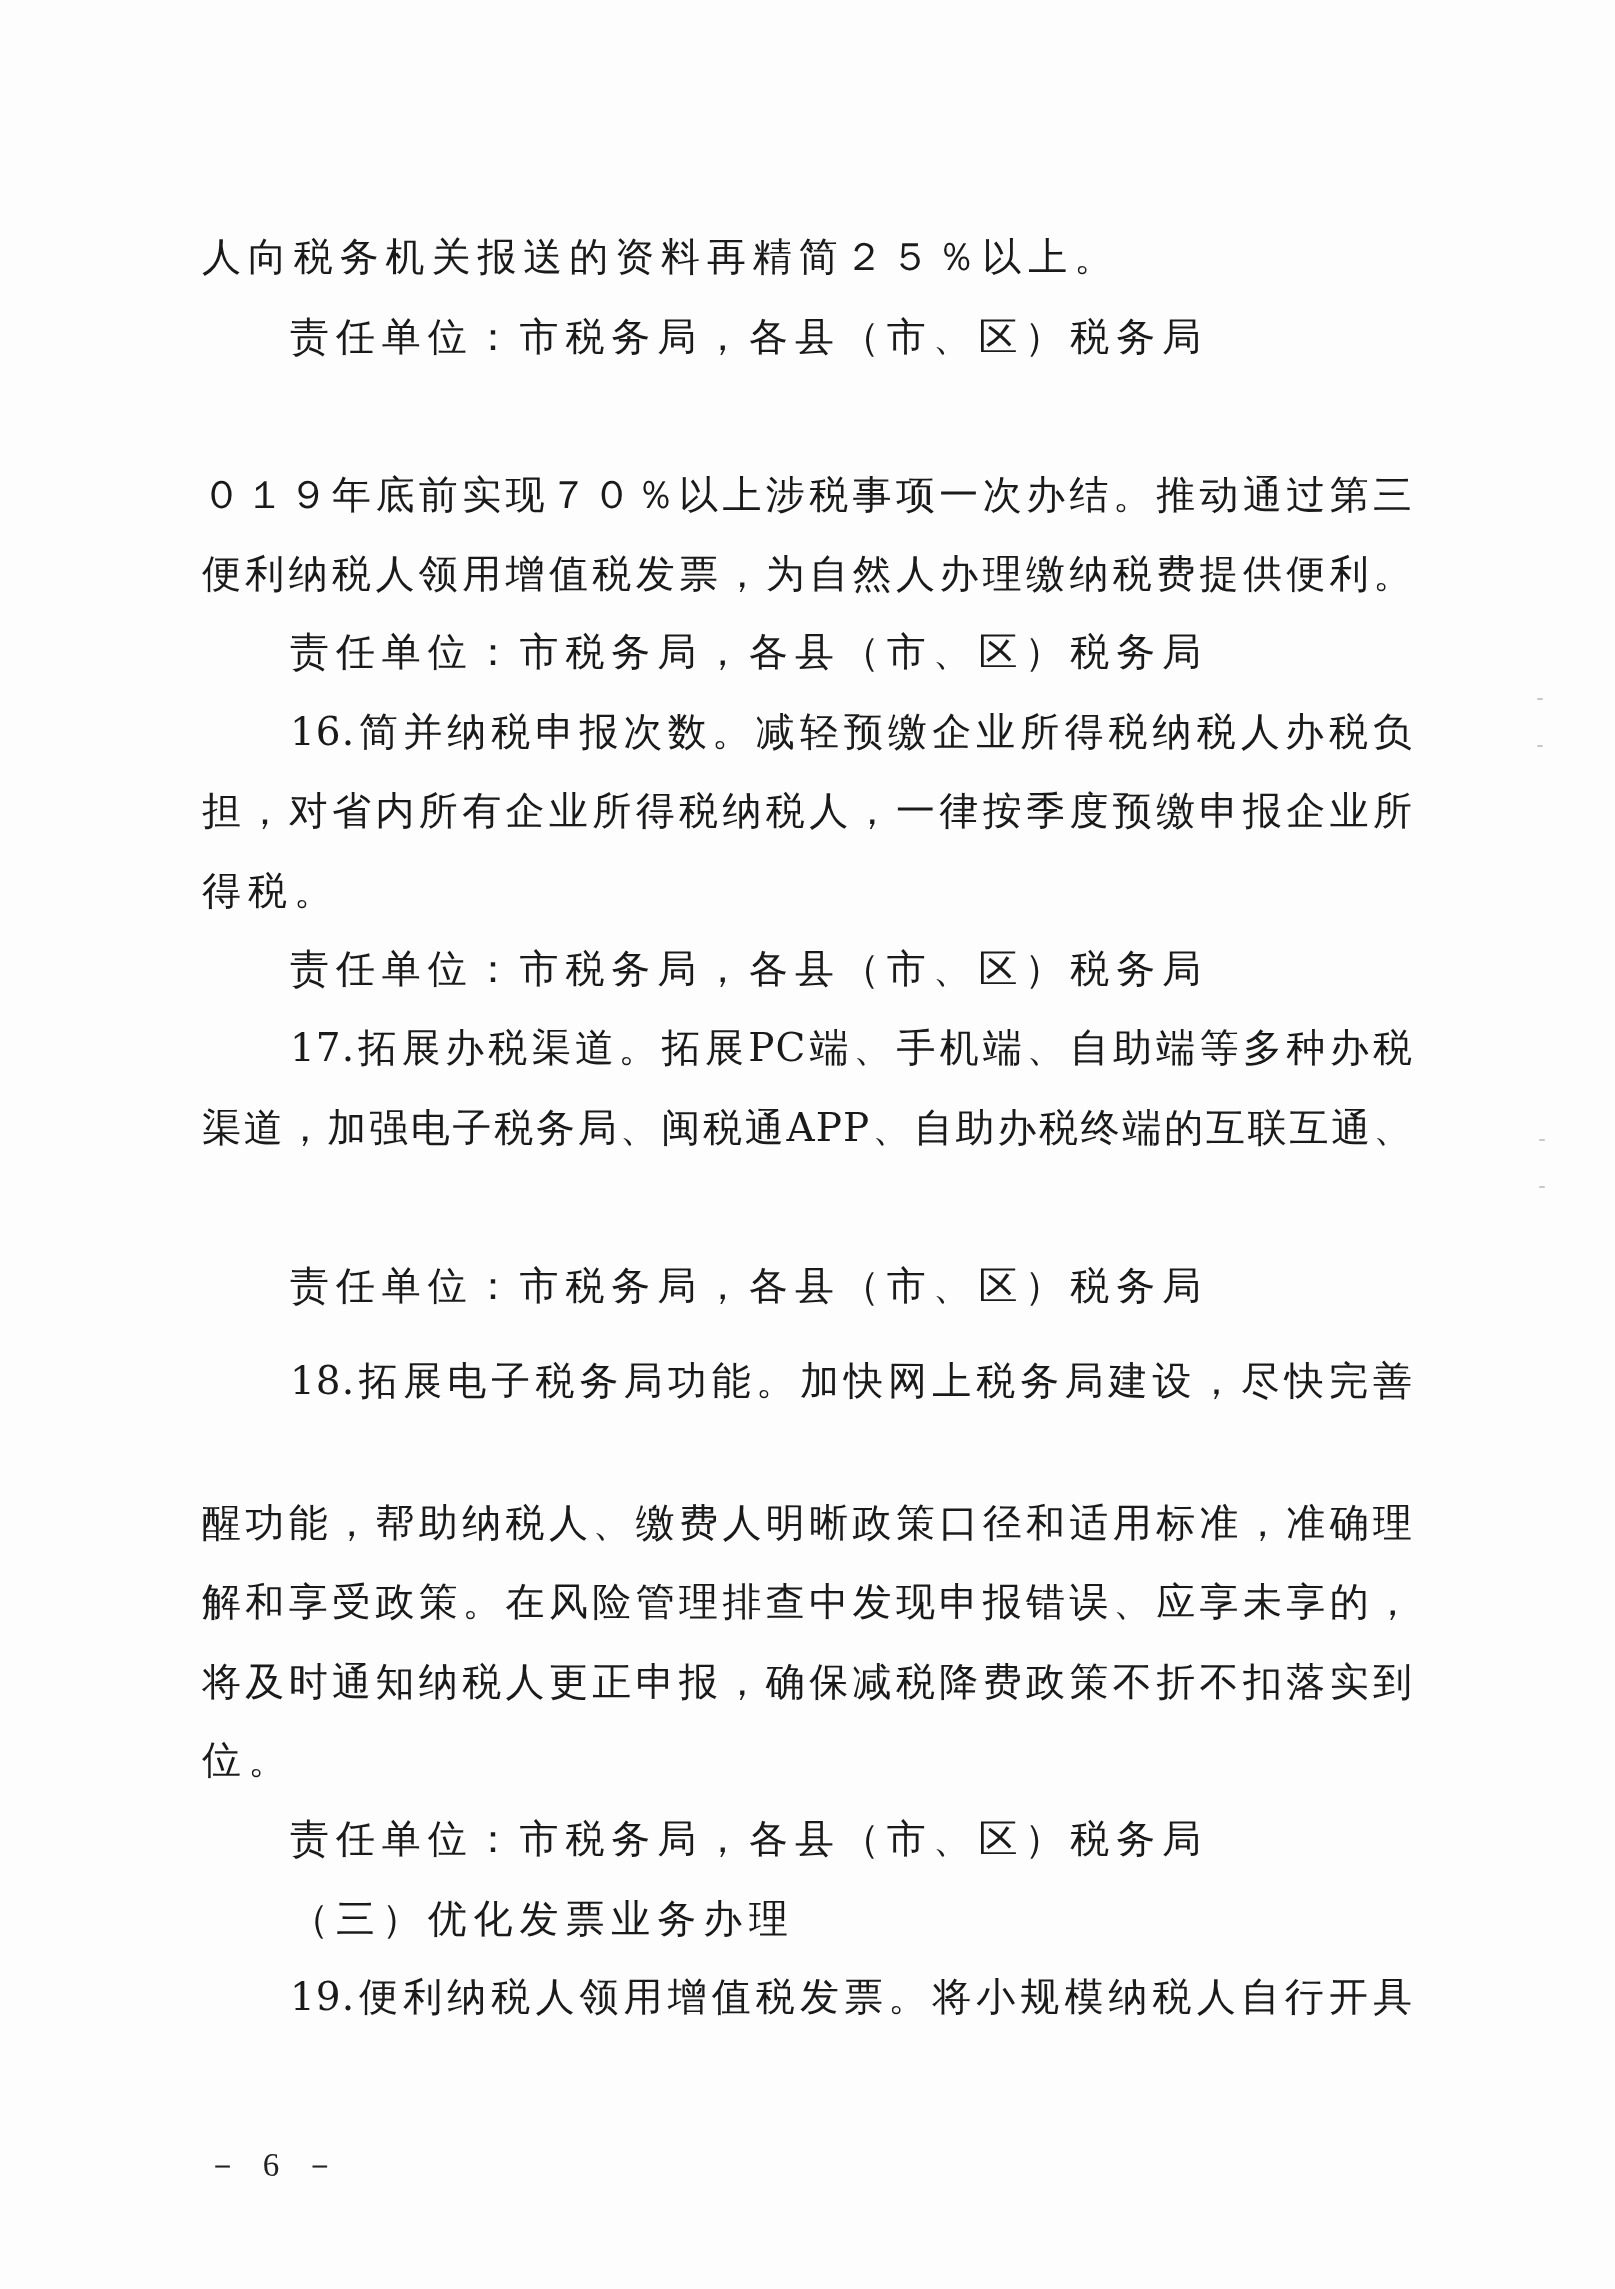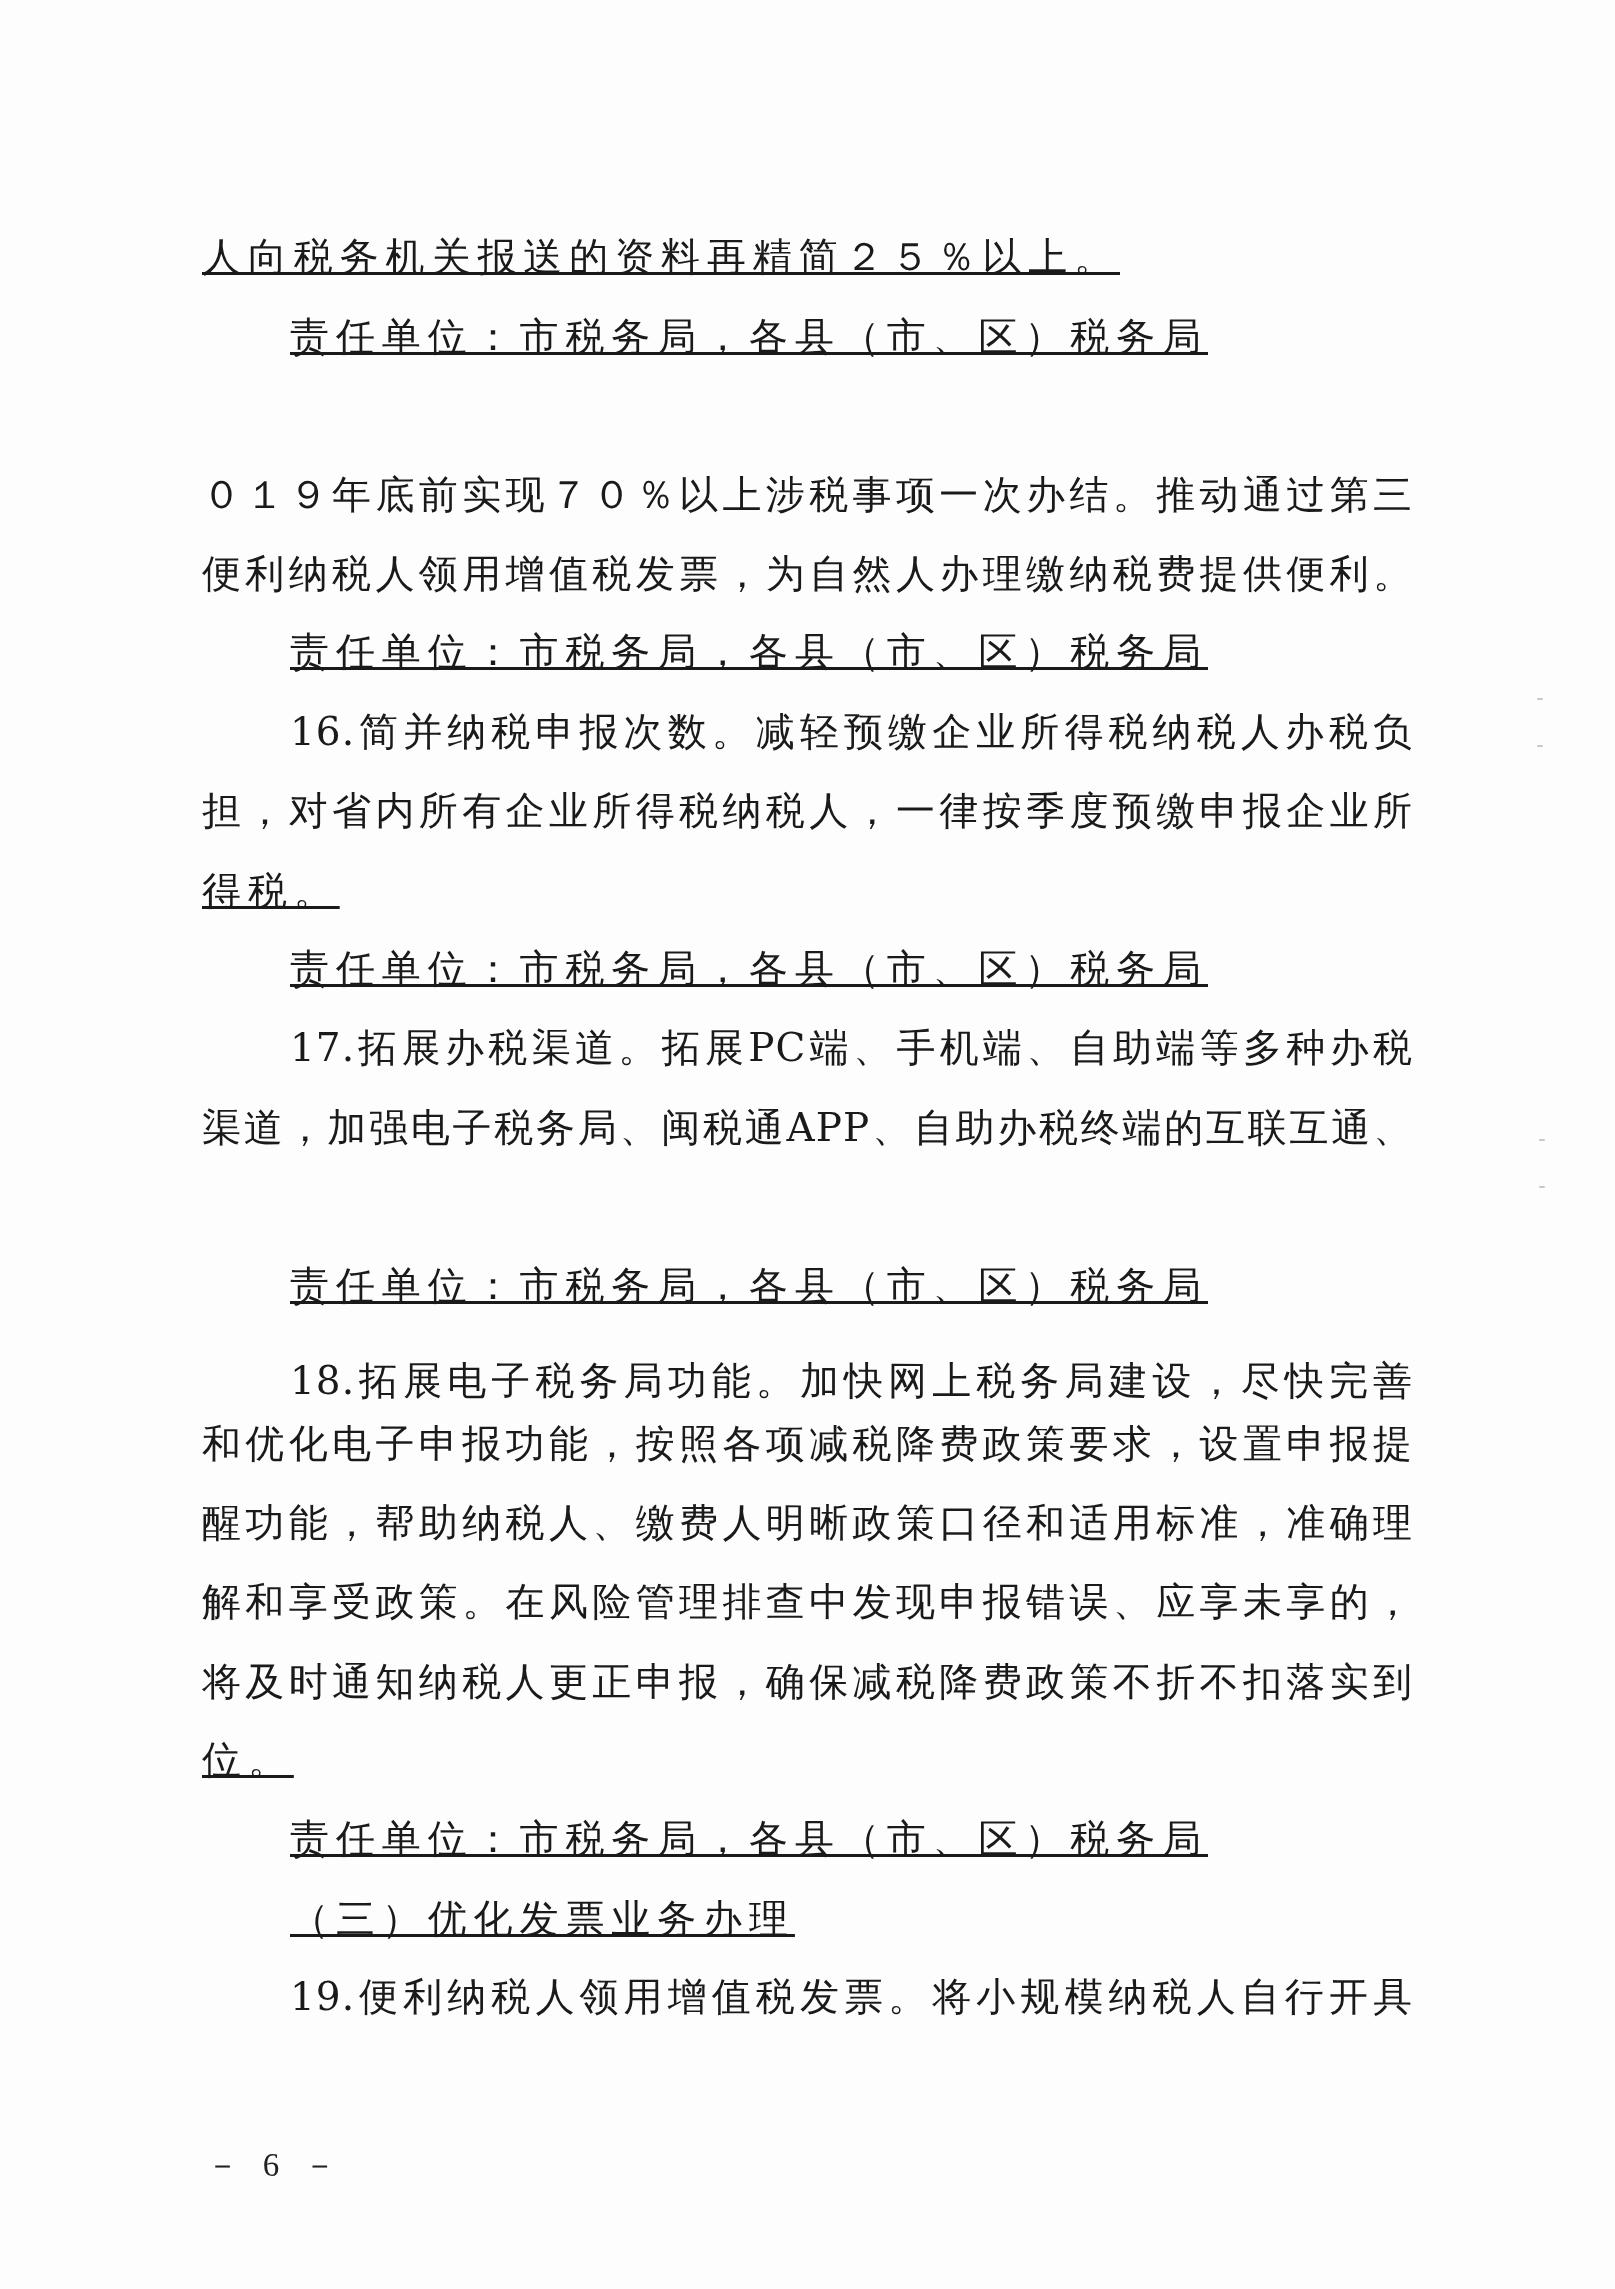--- a/index.html
+++ b/index.html
@@ -17,21 +17,21 @@
     height: 59px;
     font-size: 39px;
     line-height: 59px;
     white-space: nowrap;
     text-align: justify;
     text-align-last: justify;
     font-weight: 300;
     letter-spacing: 1px;
   }
   .line.indent { left: 290px; width: 1123px; }
-  .line.short { text-align-last: left; letter-spacing: 6.9px; text-decoration: underline; }
+  .line.short { text-align-last: left; letter-spacing: 6.9px; }
   .line.head { font-weight: 400; }
   .pagenum {
     position: absolute; left: 206px; top: 2141px;
     font-size: 33px; line-height: 49px; letter-spacing: 7.8px;
     font-family: "Liberation Serif", "DejaVu Serif", serif;
     color: #222;
   }
   .speck {
     position: absolute; width: 5.9px; height: 2px; background: #c8c8cc; border-radius: 1px;
   }
@@ -46,21 +46,20 @@
   <div class="line" style="top:544px">便利纳税人领用增值税发票，为自然人办理缴纳税费提供便利。</div>
   <div class="line indent short" style="top:622px">责任单位：市税务局，各县（市、区）税务局</div>
   <div class="line indent" style="top:702px">16.简并纳税申报次数。减轻预缴企业所得税纳税人办税负</div>
   <div class="line" style="top:781px">担，对省内所有企业所得税纳税人，一律按季度预缴申报企业所</div>
   <div class="line short" style="top:861px">得税。</div>
   <div class="line indent short" style="top:939px">责任单位：市税务局，各县（市、区）税务局</div>
   <div class="line indent" style="top:1018px">17.拓展办税渠道。拓展PC端、手机端、自助端等多种办税</div>
   <div class="line" style="top:1098px">渠道，加强电子税务局、闽税通APP、自助办税终端的互联互通、</div>
   <div class="line indent short" style="top:1256px">责任单位：市税务局，各县（市、区）税务局</div>
   <div class="line indent" style="top:1351px">18.拓展电子税务局功能。加快网上税务局建设，尽快完善</div>
-  <div class="line" style="top:1414px">和优化电子申报功能，按照各项减税降费政策要求，设置申报提</div>
   <div class="line" style="top:1572px">解和享受政策。在风险管理排查中发现申报错误、应享未享的，</div>
   <div class="line" style="top:1493px">醒功能，帮助纳税人、缴费人明晰政策口径和适用标准，准确理</div>
   <div class="line" style="top:1652px">将及时通知纳税人更正申报，确保减税降费政策不折不扣落实到</div>
   <div class="line short" style="top:1730px">位。</div>
   <div class="line indent short" style="top:1809px">责任单位：市税务局，各县（市、区）税务局</div>
   <div class="line indent short head" style="top:1889px">（三）优化发票业务办理</div>
   <div class="line indent" style="top:1967px">19.便利纳税人领用增值税发票。将小规模纳税人自行开具</div>
 
   <div class="pagenum">－ 6 －</div>
 

